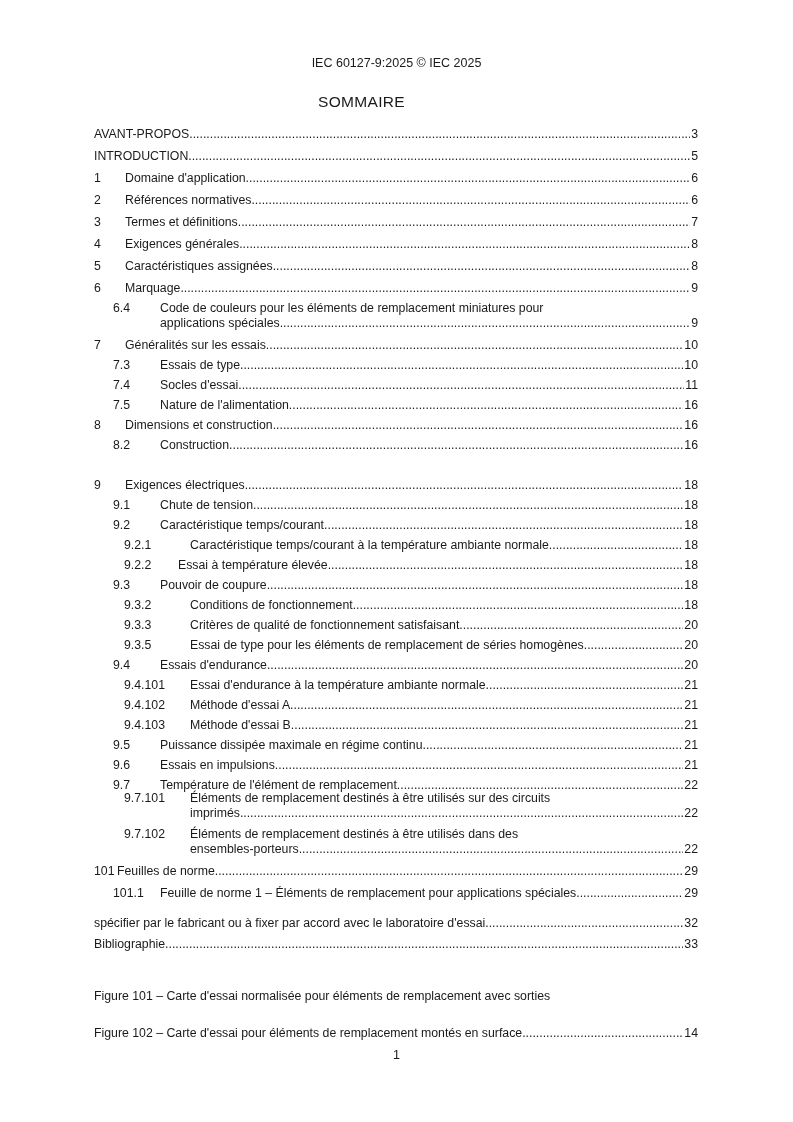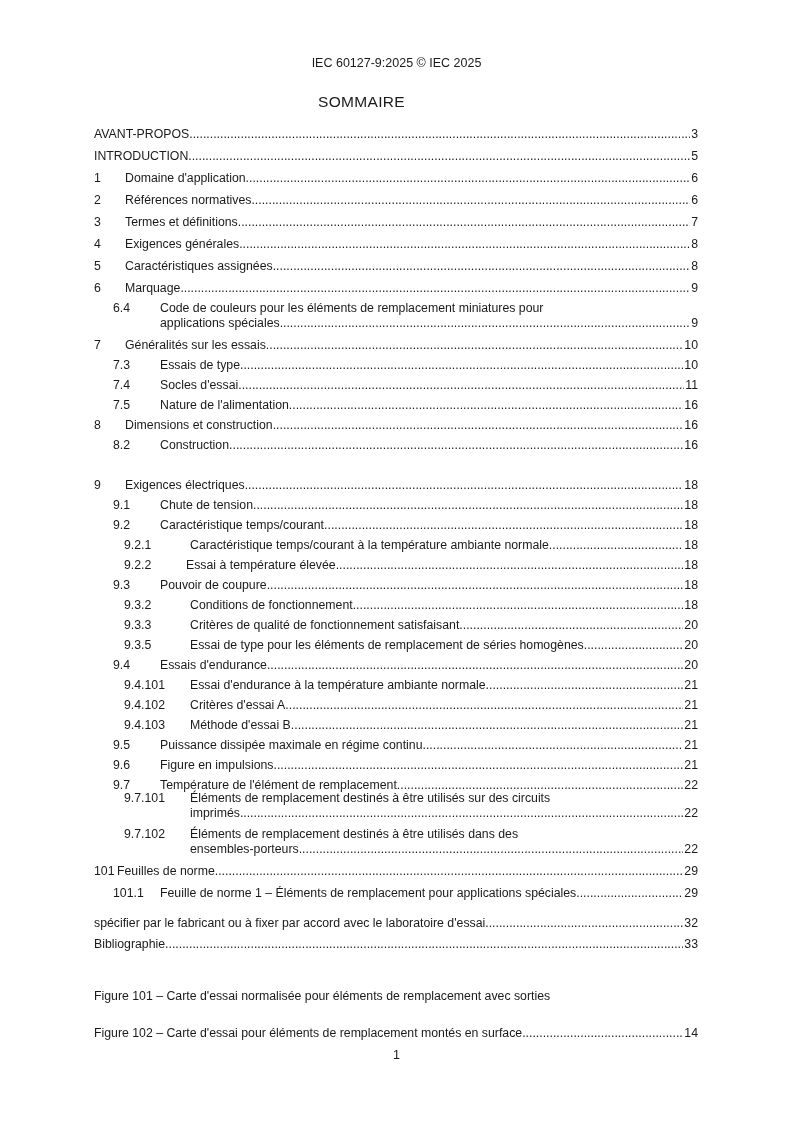--- a/index.html
+++ b/index.html
@@ -211,21 +211,21 @@
       <div class="line" style="left: 96px;">
         <span class="ttl">
           <span class="t">Caractéristique temps/courant à la température ambiante normale</span>
           <span class="dots"></span>
         </span>
         <span class="pg">18</span>
       </div>
     </div>
     <div class="row" style="top: 558px;">
       <span class="num" style="left: 30px;">9.2.2</span>
-      <div class="line" style="left: 92px;">
+      <div class="line" style="left: 84px;">
         <span class="ttl">
           <span class="t">Essai à température élevée</span>
           <span class="dots"></span>
         </span>
         <span class="pg">18</span>
       </div>
     </div>
     <div class="row" style="top: 578px;">
       <span class="num" style="left: 19px;">9.3</span>
       <div class="line" style="left: 66px;">
@@ -283,21 +283,21 @@
           <span class="t">Essai d'endurance à la température ambiante normale</span>
           <span class="dots"></span>
         </span>
         <span class="pg">21</span>
       </div>
     </div>
     <div class="row" style="top: 698px;">
       <span class="num" style="left: 30px;">9.4.102</span>
       <div class="line" style="left: 96px;">
         <span class="ttl">
-          <span class="t">Critères d'essai A</span>
+          <span class="t">Méthode d'essai A</span>
           <span class="dots"></span>
         </span>
         <span class="pg">21</span>
       </div>
     </div>
     <div class="row" style="top: 718px;">
       <span class="num" style="left: 30px;">9.4.103</span>
       <div class="line" style="left: 96px;">
         <span class="ttl">
           <span class="t">Méthode d'essai B</span>
@@ -313,21 +313,21 @@
           <span class="t">Puissance dissipée maximale en régime continu</span>
           <span class="dots"></span>
         </span>
         <span class="pg">21</span>
       </div>
     </div>
     <div class="row" style="top: 758px;">
       <span class="num" style="left: 19px;">9.6</span>
       <div class="line" style="left: 66px;">
         <span class="ttl">
-          <span class="t">Figure en impulsions</span>
+          <span class="t">Essais en impulsions</span>
           <span class="dots"></span>
         </span>
         <span class="pg">21</span>
       </div>
     </div>
     <div class="row" style="top: 778px;">
       <span class="num" style="left: 19px;">9.7</span>
       <div class="line" style="left: 66px;">
         <span class="ttl">
           <span class="t">Température de l'élément de remplacement</span>

